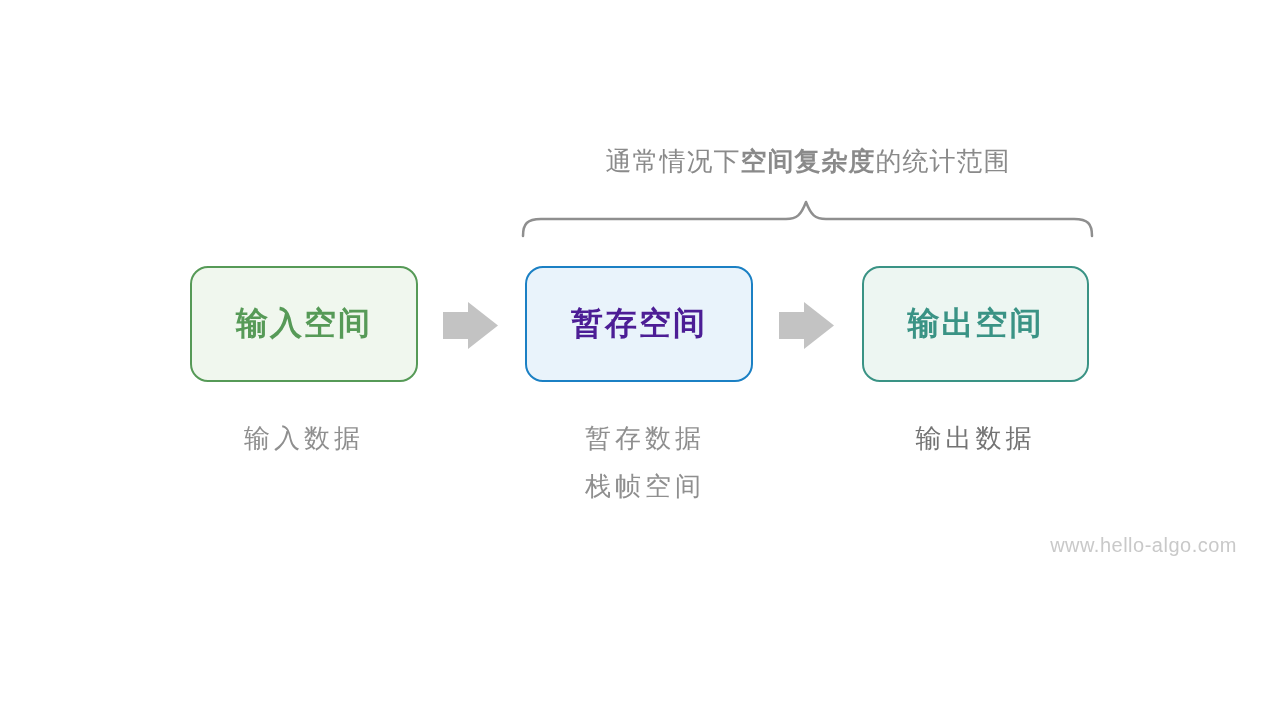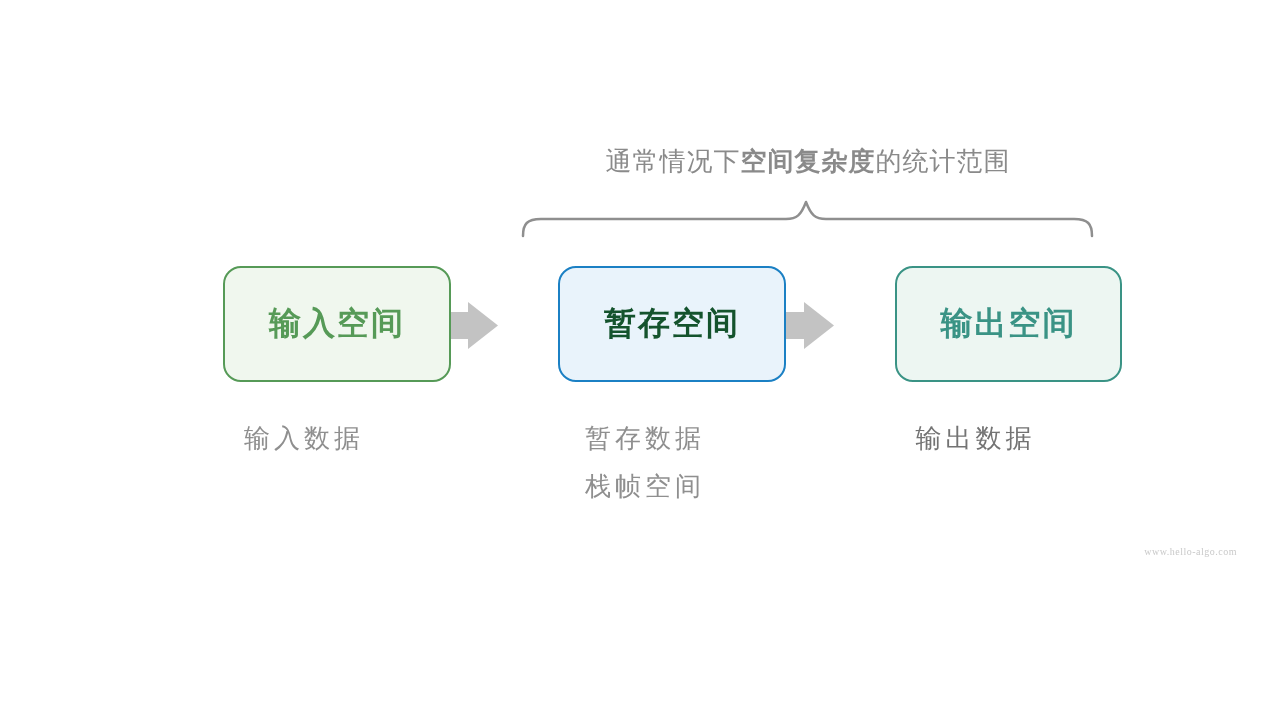--- a/index.html
+++ b/index.html
@@ -47,21 +47,20 @@
     height: 116px;
     border: 2.5px solid;
     border-radius: 18px;
     display: flex;
     align-items: center;
     justify-content: center;
     font-size: 32px;
     font-weight: 700;
     letter-spacing: 2px;
     white-space: nowrap;
-    margin-left: 33px;
   }
   .box-1 { left: 190px; width: 228px; }
   .box-2 { left: 525px; width: 228px; }
   .box-3 { left: 862px; width: 227px; }
 
   .note-col {
     position: absolute;
     top: 414px;
     font-size: 26px;
     letter-spacing: 4px;
@@ -69,22 +68,22 @@
   }
   .note-col .note-line { height: 48px; line-height: 48px; }
   .note-col-1 { left: 190px; width: 228px; text-align: center; }
   .note-col-2 { left: 585px; text-align: left; }
   .note-col-3 { left: 862px; width: 227px; text-align: center; }
 
   .watermark {
     position: absolute;
     right: 43px;
     bottom: 27px;
-    font-family: Liberation Serif, serif;
-    font-size: 10px;
+    font-family: Liberation Sans, sans-serif;
+    font-size: 20px;
     letter-spacing: 0.5px;
   }
 </style>
 </head>
 <body>
 
 <div id="canvas">
 
   <div class="title" style="color: rgb(138, 138, 138);">
     <span>通常情况下</span><span class="bold">空间复杂度</span><span>的统计范围</span>
@@ -94,21 +93,21 @@
     <path class="brace-path" d="M 523 236 C 523 224, 527 219, 541 219 L 786 219 C 797 219, 801 215, 806 202
              C 811 215, 815 219, 826 219 L 1074 219 C 1088 219, 1092 224, 1092 236" style="stroke: rgb(143, 143, 143);"></path>
     <polygon points="443,312 468,312 468,302 498,325.5 468,349 468,339 443,339" style="fill: rgb(195, 195, 195);"></polygon>
     <polygon points="779,312 804,312 804,302 834,325.5 804,349 804,339 779,339" style="fill: rgb(195, 195, 195);"></polygon>
   </svg>
 
   <div class="box box-1" style="border-color: rgb(86, 154, 87); background-color: rgb(240, 247, 238); color: rgb(86, 154, 87);">
     <span>输入空间</span>
   </div>
 
-  <div class="box box-2" style="border-color: rgb(27, 128, 196); background-color: rgb(233, 243, 251); color: #14532d;">
+  <div class="box box-2" style="border-color: rgb(27, 128, 196); background-color: rgb(233, 243, 251); color: #4c1d95;">
     <span>暂存空间</span>
   </div>
 
   <div class="box box-3" style="border-color: rgb(58, 147, 133); background-color: rgb(237, 246, 242); color: rgb(58, 147, 133); font-family: Liberation Serif, serif;">
     <span>输出空间</span>
   </div>
 
   <div class="note-col note-col-1" style="color: rgb(143, 143, 143);">
     <div class="note-line">输入数据</div>
   </div>

